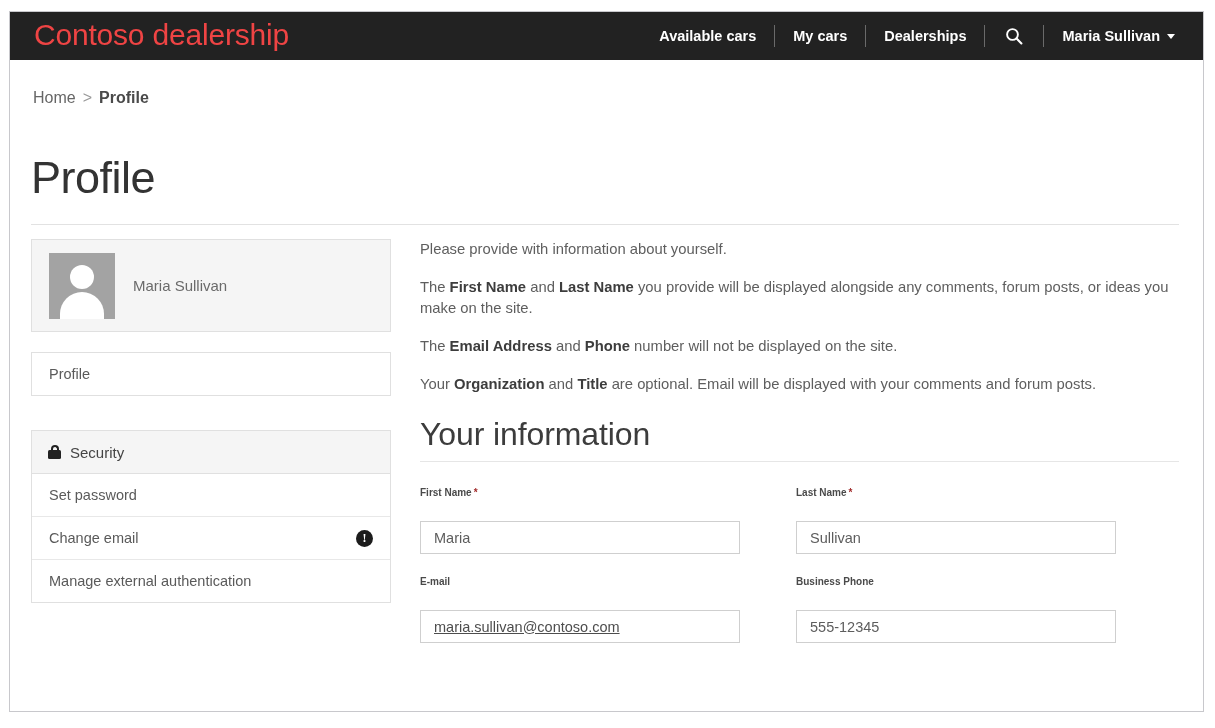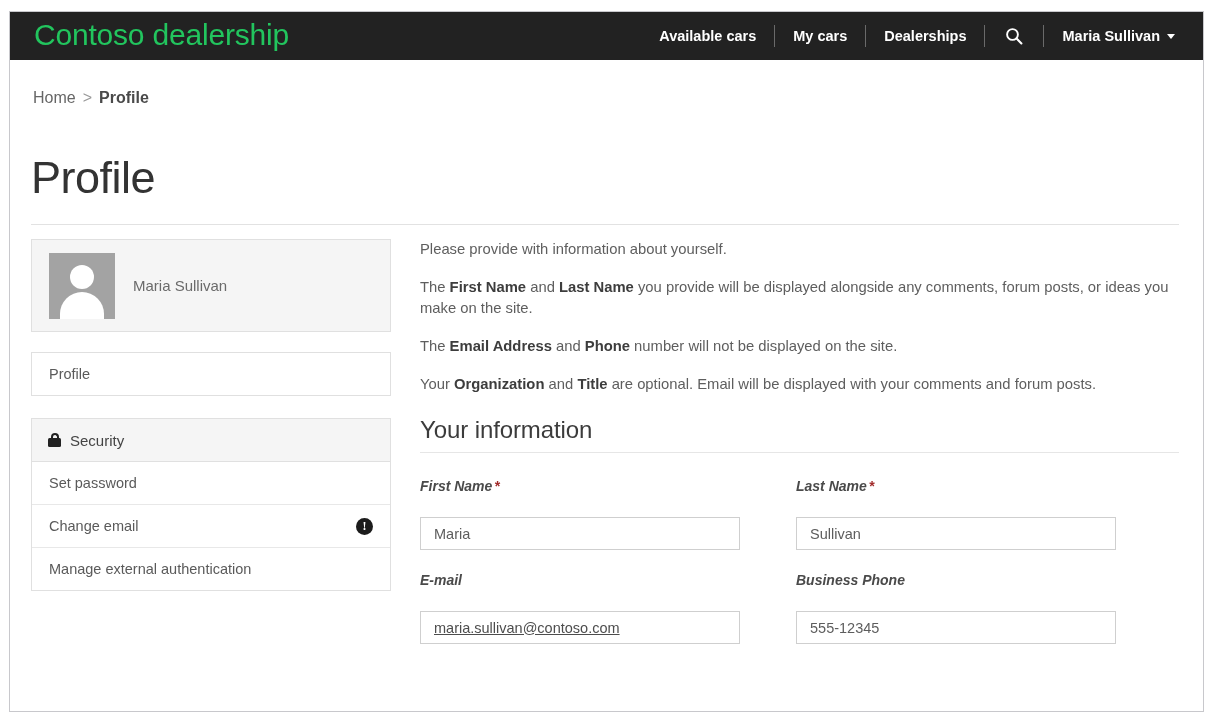--- a/index.html
+++ b/index.html
@@ -36,21 +36,21 @@
     height: 48px;
     background: #222222;
     box-sizing: border-box;
   }
   #brand {
     position: absolute;
     left: 24px;
     top: 6px;
     font-size: 30px;
     font-weight: 300;
-    color: #22c55e;
+    color: #ef4444;
     letter-spacing: -0.2px;
     white-space: nowrap;
   }
   #nav-right {
     position: absolute;
     right: 10px;
     top: 0;
     height: 48px;
     display: flex;
     align-items: center;
@@ -178,21 +178,21 @@
   #side-profile {
     margin-top: 20px;
     height: 44px;
     display: flex;
     align-items: center;
     padding-left: 17px;
     font-size: 14.5px;
     color: #5a5a5a;
   }
   #side-security-group {
-    margin-top: 22px;
+    margin-top: 34px;
     border: 1px solid #e0e0e0;
     box-sizing: border-box;
   }
   #security-header {
     height: 42px;
     background: #f5f5f5;
     border-bottom: 1px solid #e0e0e0;
     display: flex;
     align-items: center;
     padding-left: 16px;
@@ -256,21 +256,21 @@
     width: 760px;
   }
   #main p.intro {
     margin: 0 0 17px 0;
     font-size: 14.8px;
     line-height: 1.42;
     color: #5e5e5e;
   }
   #main p.intro b { color: #3d3d3d; font-weight: bold; }
   #section-heading {
-    font-size: 24px;
+    font-size: 32px;
     font-weight: 400;
     color: #3c3c3c;
     margin: 21px 0 0 0;
     padding-bottom: 8px;
     letter-spacing: -0.1px;
   }
   #section-rule {
     width: 759px;
     height: 1px;
     background: #e6e6e6;
@@ -279,26 +279,25 @@
 
   .form-row {
     display: flex;
     margin-bottom: 22px;
   }
   .form-col {
     width: 320px;
   }
   .form-col.right { margin-left: 56px; }
   .field-label {
-    font-size: 14px;
+    font-size: 10px;
     font-weight: bold;
     color: #4a4a4a;
     margin-bottom: 8px;
     display: block;
-    font-style: italic;
   }
   .req-star {
     color: #a12b2b;
     font-weight: bold;
     margin-left: 2px;
   }
   .text-input {
     width: 320px;
     height: 33px;
     box-sizing: border-box;

